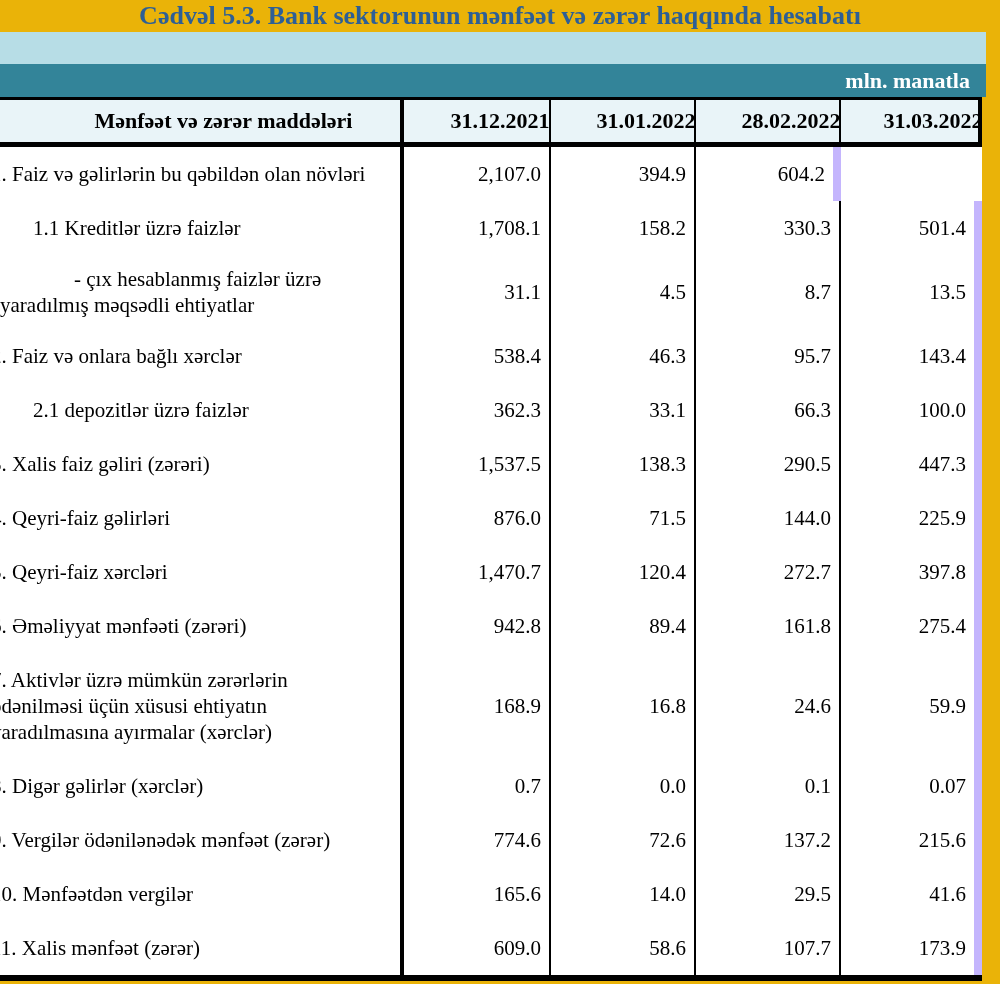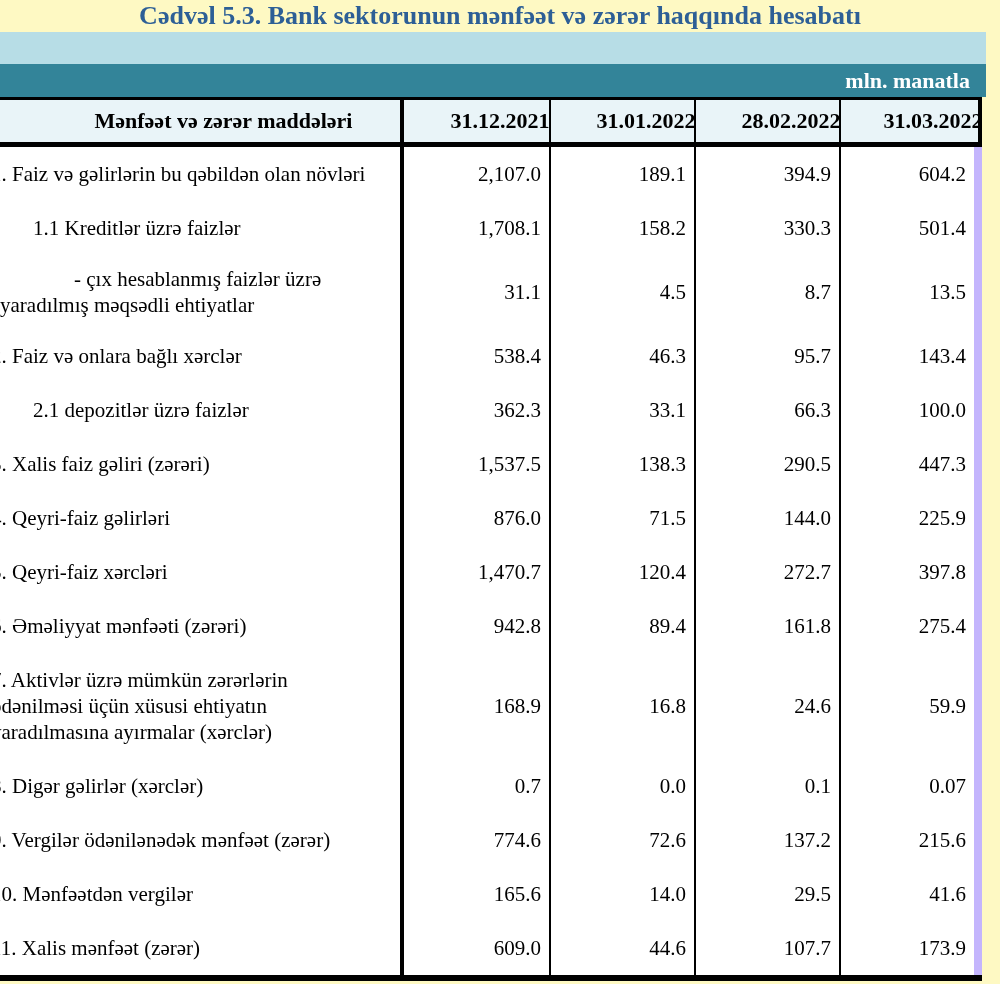--- a/index.html
+++ b/index.html
@@ -1,17 +1,17 @@
 <!DOCTYPE html>
 <html><head>
 <meta charset="utf-8">
 <style>
   html,body{margin:0;padding:0;background:#fff;}
   .page{
-    width:1000px;height:984px;background:#fef9c3;overflow:hidden;position:relative;
+    width:1000px;height:984px;background:#eab308;overflow:hidden;position:relative;
     font-family:"Liberation Serif","DejaVu Serif",serif;color:#000;
   }
   .title{
     height:32px;line-height:31px;text-align:center;
     font-weight:bold;font-size:26px;color:#2d5f96;
     white-space:nowrap;
   }
   .band-light{width:986px;height:32px;background:#b7dde6;}
   .band-teal{
     width:986px;height:33px;background:#338499;box-sizing:border-box;
@@ -69,21 +69,20 @@
       <div class="cell">31.01.2022</div>
       <div class="cell">28.02.2022</div>
       <div class="cell">31.03.2022</div>
     </div>
     <div id="tbody">
         <div class="grid-row row r1">
     <div class="cell lbl">
             <div class="ln main">1. Faiz və gəlirlərin bu qəbildən olan növləri</div>
           </div>
     <div class="cell val">2,107.0</div>
-    <div class="cell val">189.1</div>
     <div class="cell val">394.9</div>
     <div class="cell val">604.2</div>
   </div>
         <div class="grid-row row r1">
     <div class="cell lbl">
             <div class="ln sub">1.1 Kreditlər üzrə faizlər</div>
           </div>
     <div class="cell val">1,708.1</div>
     <div class="cell val">158.2</div>
     <div class="cell val">330.3</div>
@@ -189,20 +188,20 @@
     <div class="cell val">165.6</div>
     <div class="cell val">14.0</div>
     <div class="cell val">29.5</div>
     <div class="cell val">41.6</div>
   </div>
         <div class="grid-row row r1">
     <div class="cell lbl">
             <div class="ln main">11. Xalis mənfəət (zərər)</div>
           </div>
     <div class="cell val">609.0</div>
-    <div class="cell val">44.6</div>
+    <div class="cell val">58.6</div>
     <div class="cell val">107.7</div>
     <div class="cell val">173.9</div>
   </div>
       </div>
   </div>
 
 </div>
 
 </body></html>

